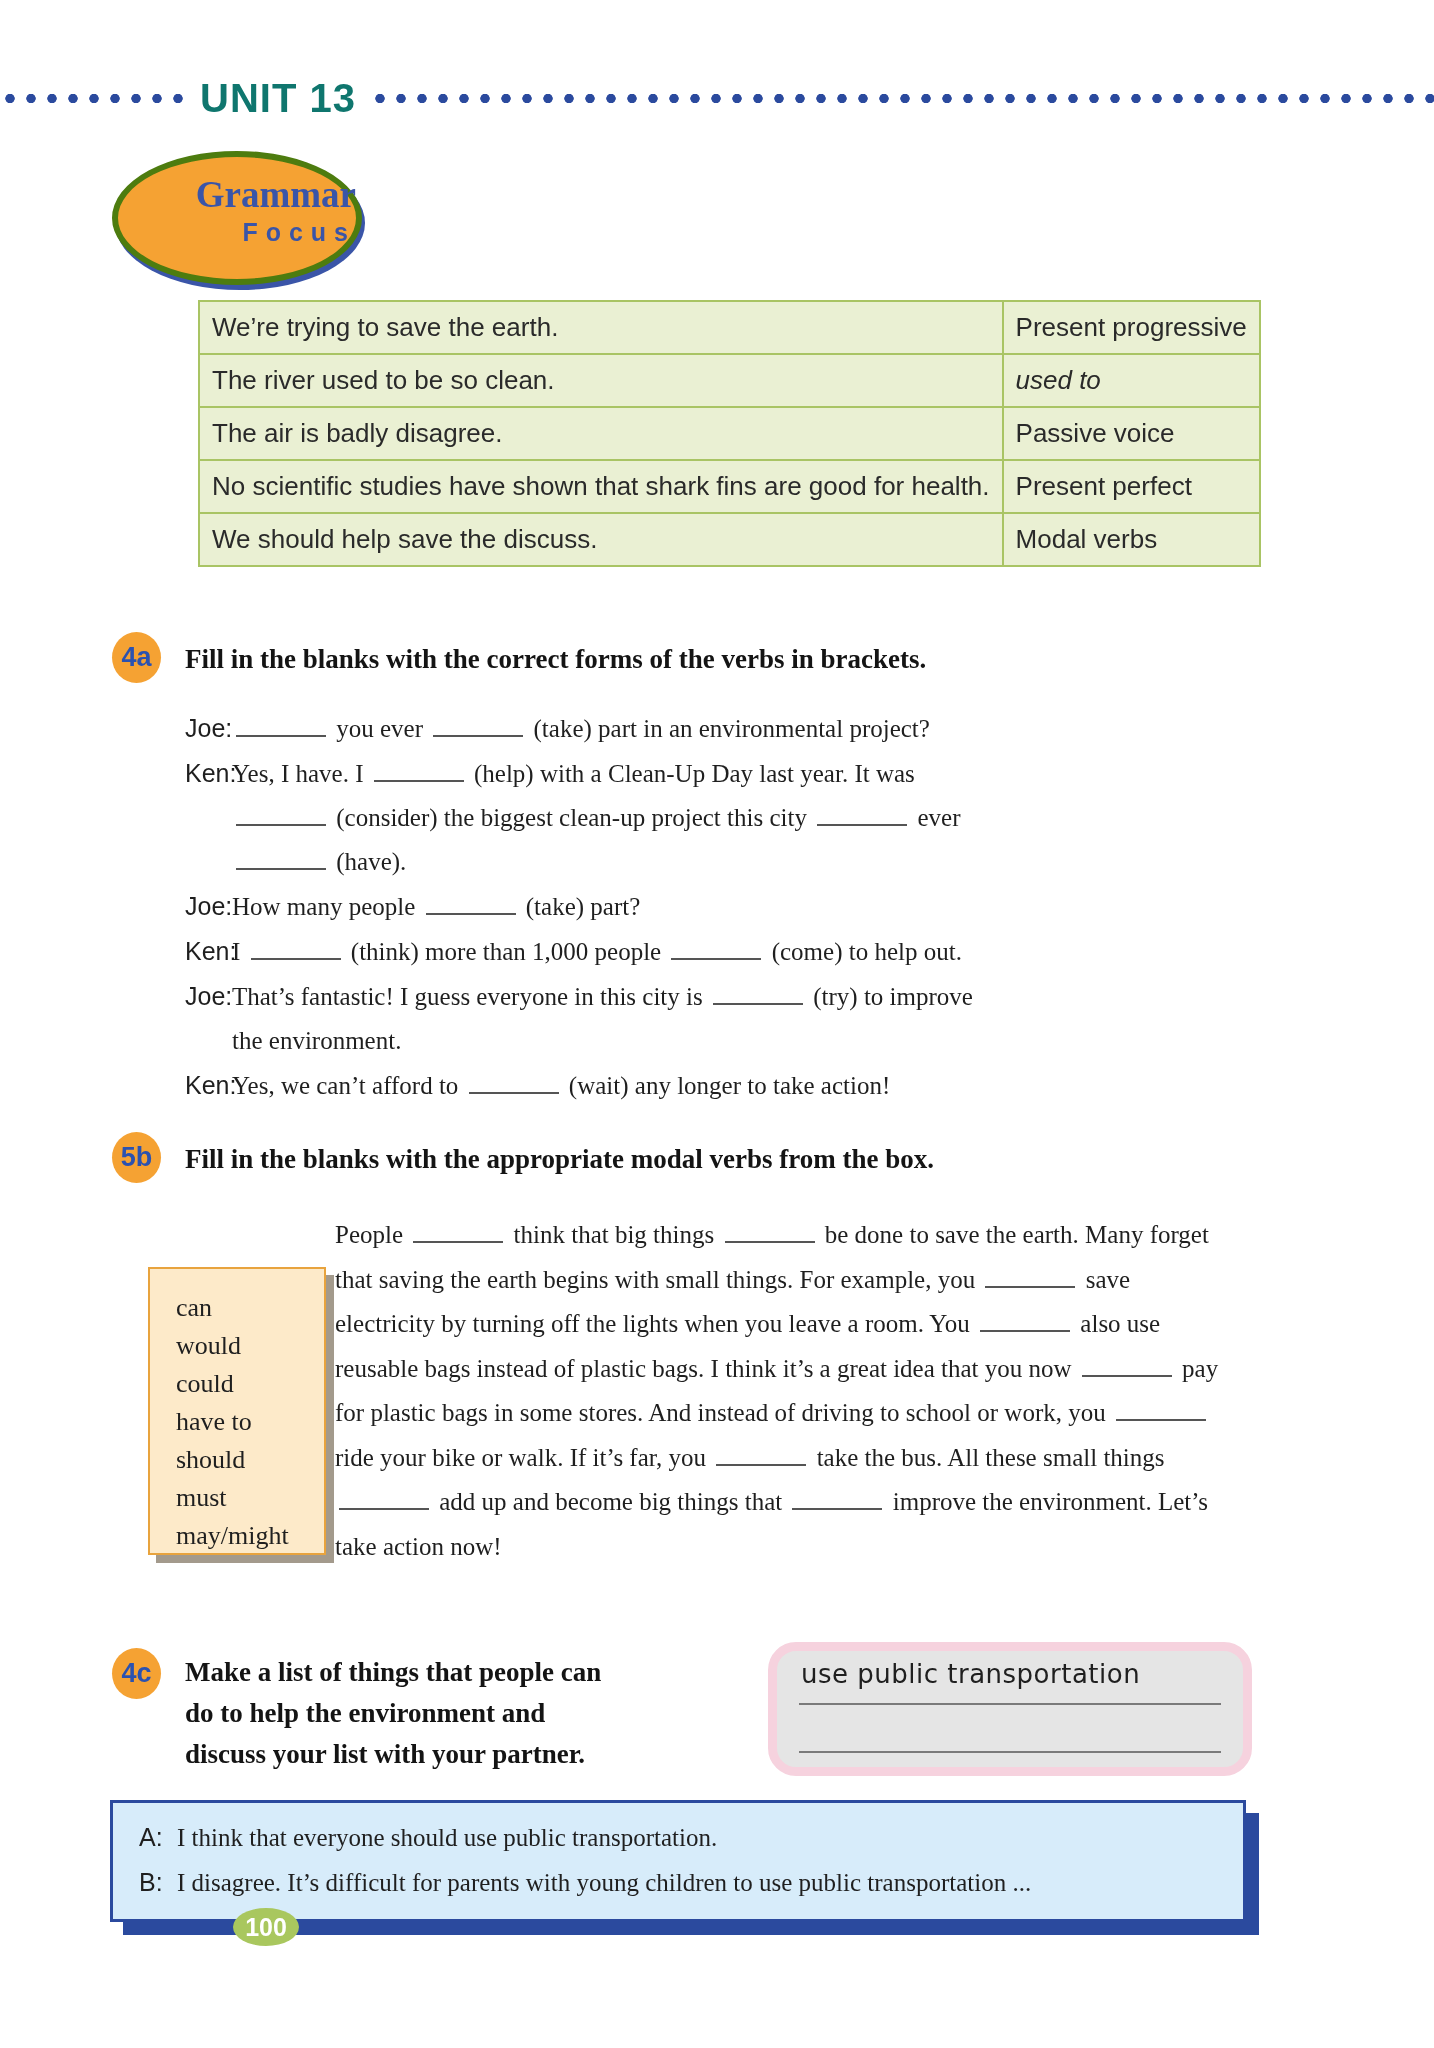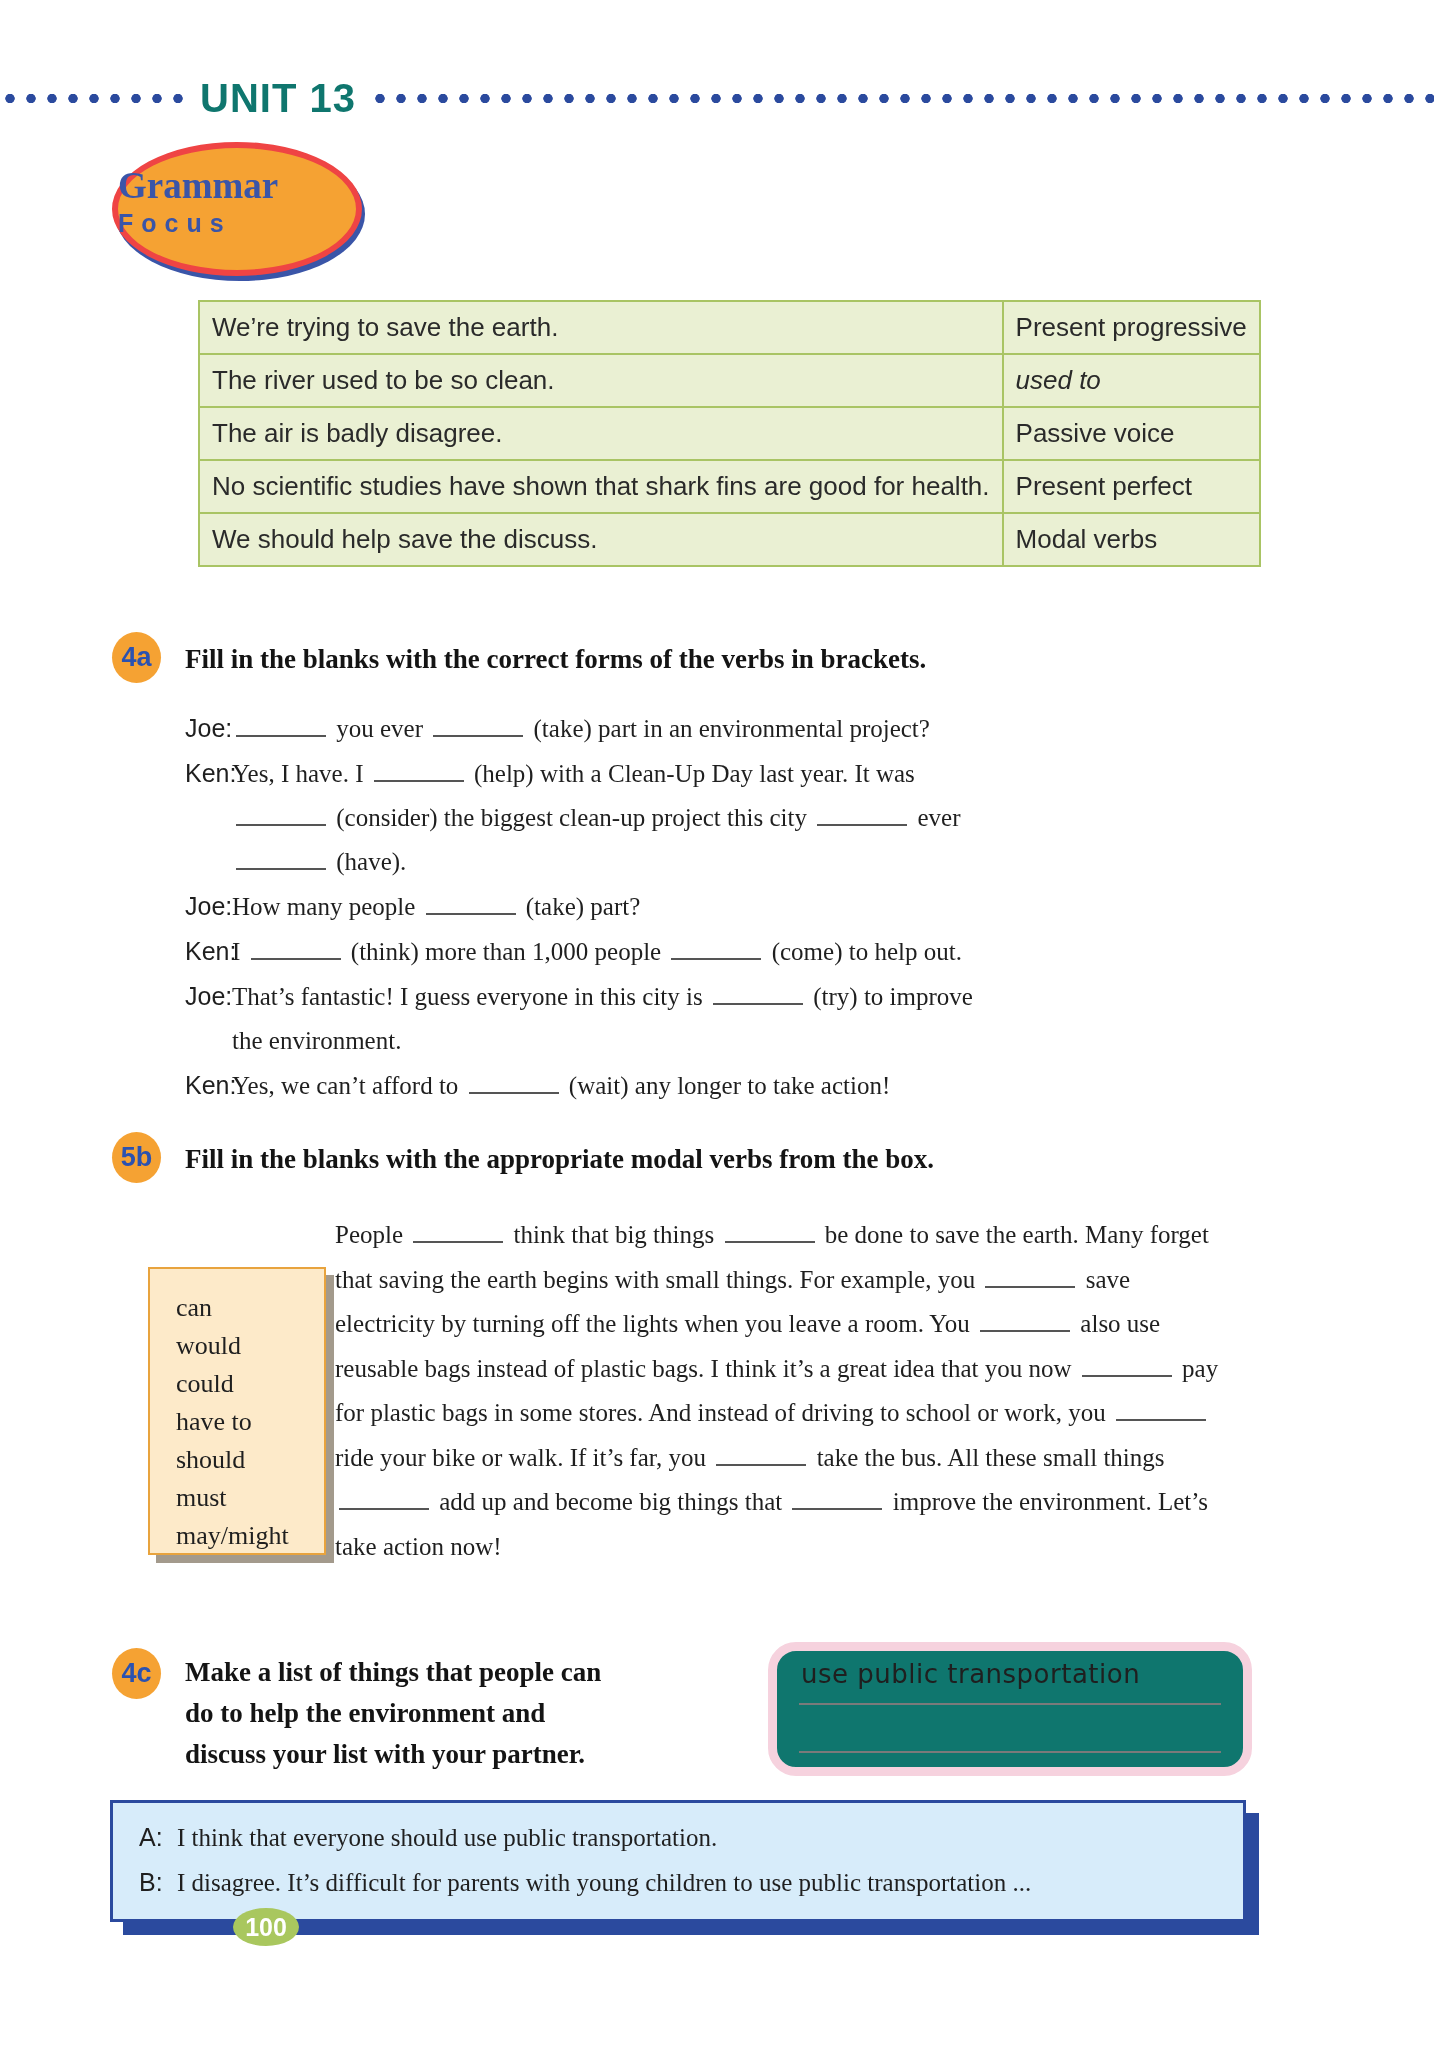--- a/index.html
+++ b/index.html
@@ -9,23 +9,23 @@
   
   .unit-rule{position:absolute;top:84px;left:0;right:0;height:28px;display:flex;align-items:center;}
   .dots{height:11px;background-image:radial-gradient(circle 4.6px at 10px 5.5px,#2b4a9e 4.4px,rgba(0,0,0,0) 5px);
         background-size:21px 11px;background-repeat:repeat-x;}
   .dots-left{width:186px;}
   .dots-right{flex:1;}
   .unit-label{font-family:"Liberation Sans",sans-serif;font-weight:700;font-size:40px;
               color:#0f766e;margin:0 14px;letter-spacing:1px;white-space:nowrap;}
 
   
-  .grammar-oval{position:absolute;left:112px;top:142px;width:238px;height:122px;background:#f5a233;
-                border:6px solid #ef4444;border-radius:50%;box-shadow:3px 5px 0 0 #3a55a8;
-                text-align:left;z-index:2;}
+  .grammar-oval{position:absolute;left:112px;top:151px;width:238px;height:122px;background:#f5a233;
+                border:6px solid #4d7c0f;border-radius:50%;box-shadow:3px 5px 0 0 #3a55a8;
+                text-align:right;z-index:2;}
   .grammar-line1{font-family:"Liberation Serif",serif;font-weight:700;font-size:37px;color:#3a55a8;margin-top:16px;}
   .grammar-line2{font-family:"Liberation Sans",sans-serif;font-weight:700;font-size:25px;color:#3a55a8;
                  letter-spacing:8px;margin-top:2px;}
 
   
   .grammar-table{position:absolute;left:198px;top:300px;width:1058px;border-collapse:collapse;z-index:1;}
   .grammar-table td{border:2px solid #a9c464;background:#eaf0d3;height:51px;
                     font-family:"Liberation Sans",sans-serif;font-size:26px;color:#2a2a2a;
                     padding:0 12px;white-space:nowrap;}
   .grammar-table td.example{width:806px;}
@@ -51,21 +51,21 @@
   
   .modal-box{position:absolute;left:148px;top:1267px;width:178px;height:288px;background:#fdeac9;
              border:2px solid #e8a33d;box-shadow:8px 8px 0 0 #a39a8c;box-sizing:border-box;
              padding:20px 0 0 26px;}
   .modal-word{font-family:"Liberation Serif",serif;font-size:26px;line-height:38px;color:#1f1f1f;}
   .para-4b{position:absolute;left:335px;top:1213px;width:892px;font-family:"Liberation Serif",serif;
            font-size:25px;line-height:44.5px;color:#1f1f1f;text-align:left;}
 
   
   .title-4c{width:418px;line-height:41px;}
-  .notes-box{position:absolute;left:768px;top:1642px;width:484px;height:134px;background:#0f766e;
+  .notes-box{position:absolute;left:768px;top:1642px;width:484px;height:134px;background:#e5e5e5;
              border:9px solid #f6d2de;border-radius:28px;box-sizing:border-box;}
   .notes-entry{position:absolute;left:24px;top:8px;font-family:"DejaVu Sans",sans-serif;
                font-size:26px;color:#1f1f1f;letter-spacing:0.5px;}
   .notes-line{position:absolute;left:22px;right:22px;border-bottom:2px solid #7a7a7a;}
   .notes-line.l1{top:52px;}
   .notes-line.l2{top:100px;}
 
   
   .speech-box{position:absolute;left:110px;top:1800px;width:1136px;background:#d7ecfa;
               border:3px solid #2b4a9e;box-shadow:13px 13px 0 0 #2b4a9e;box-sizing:border-box;

